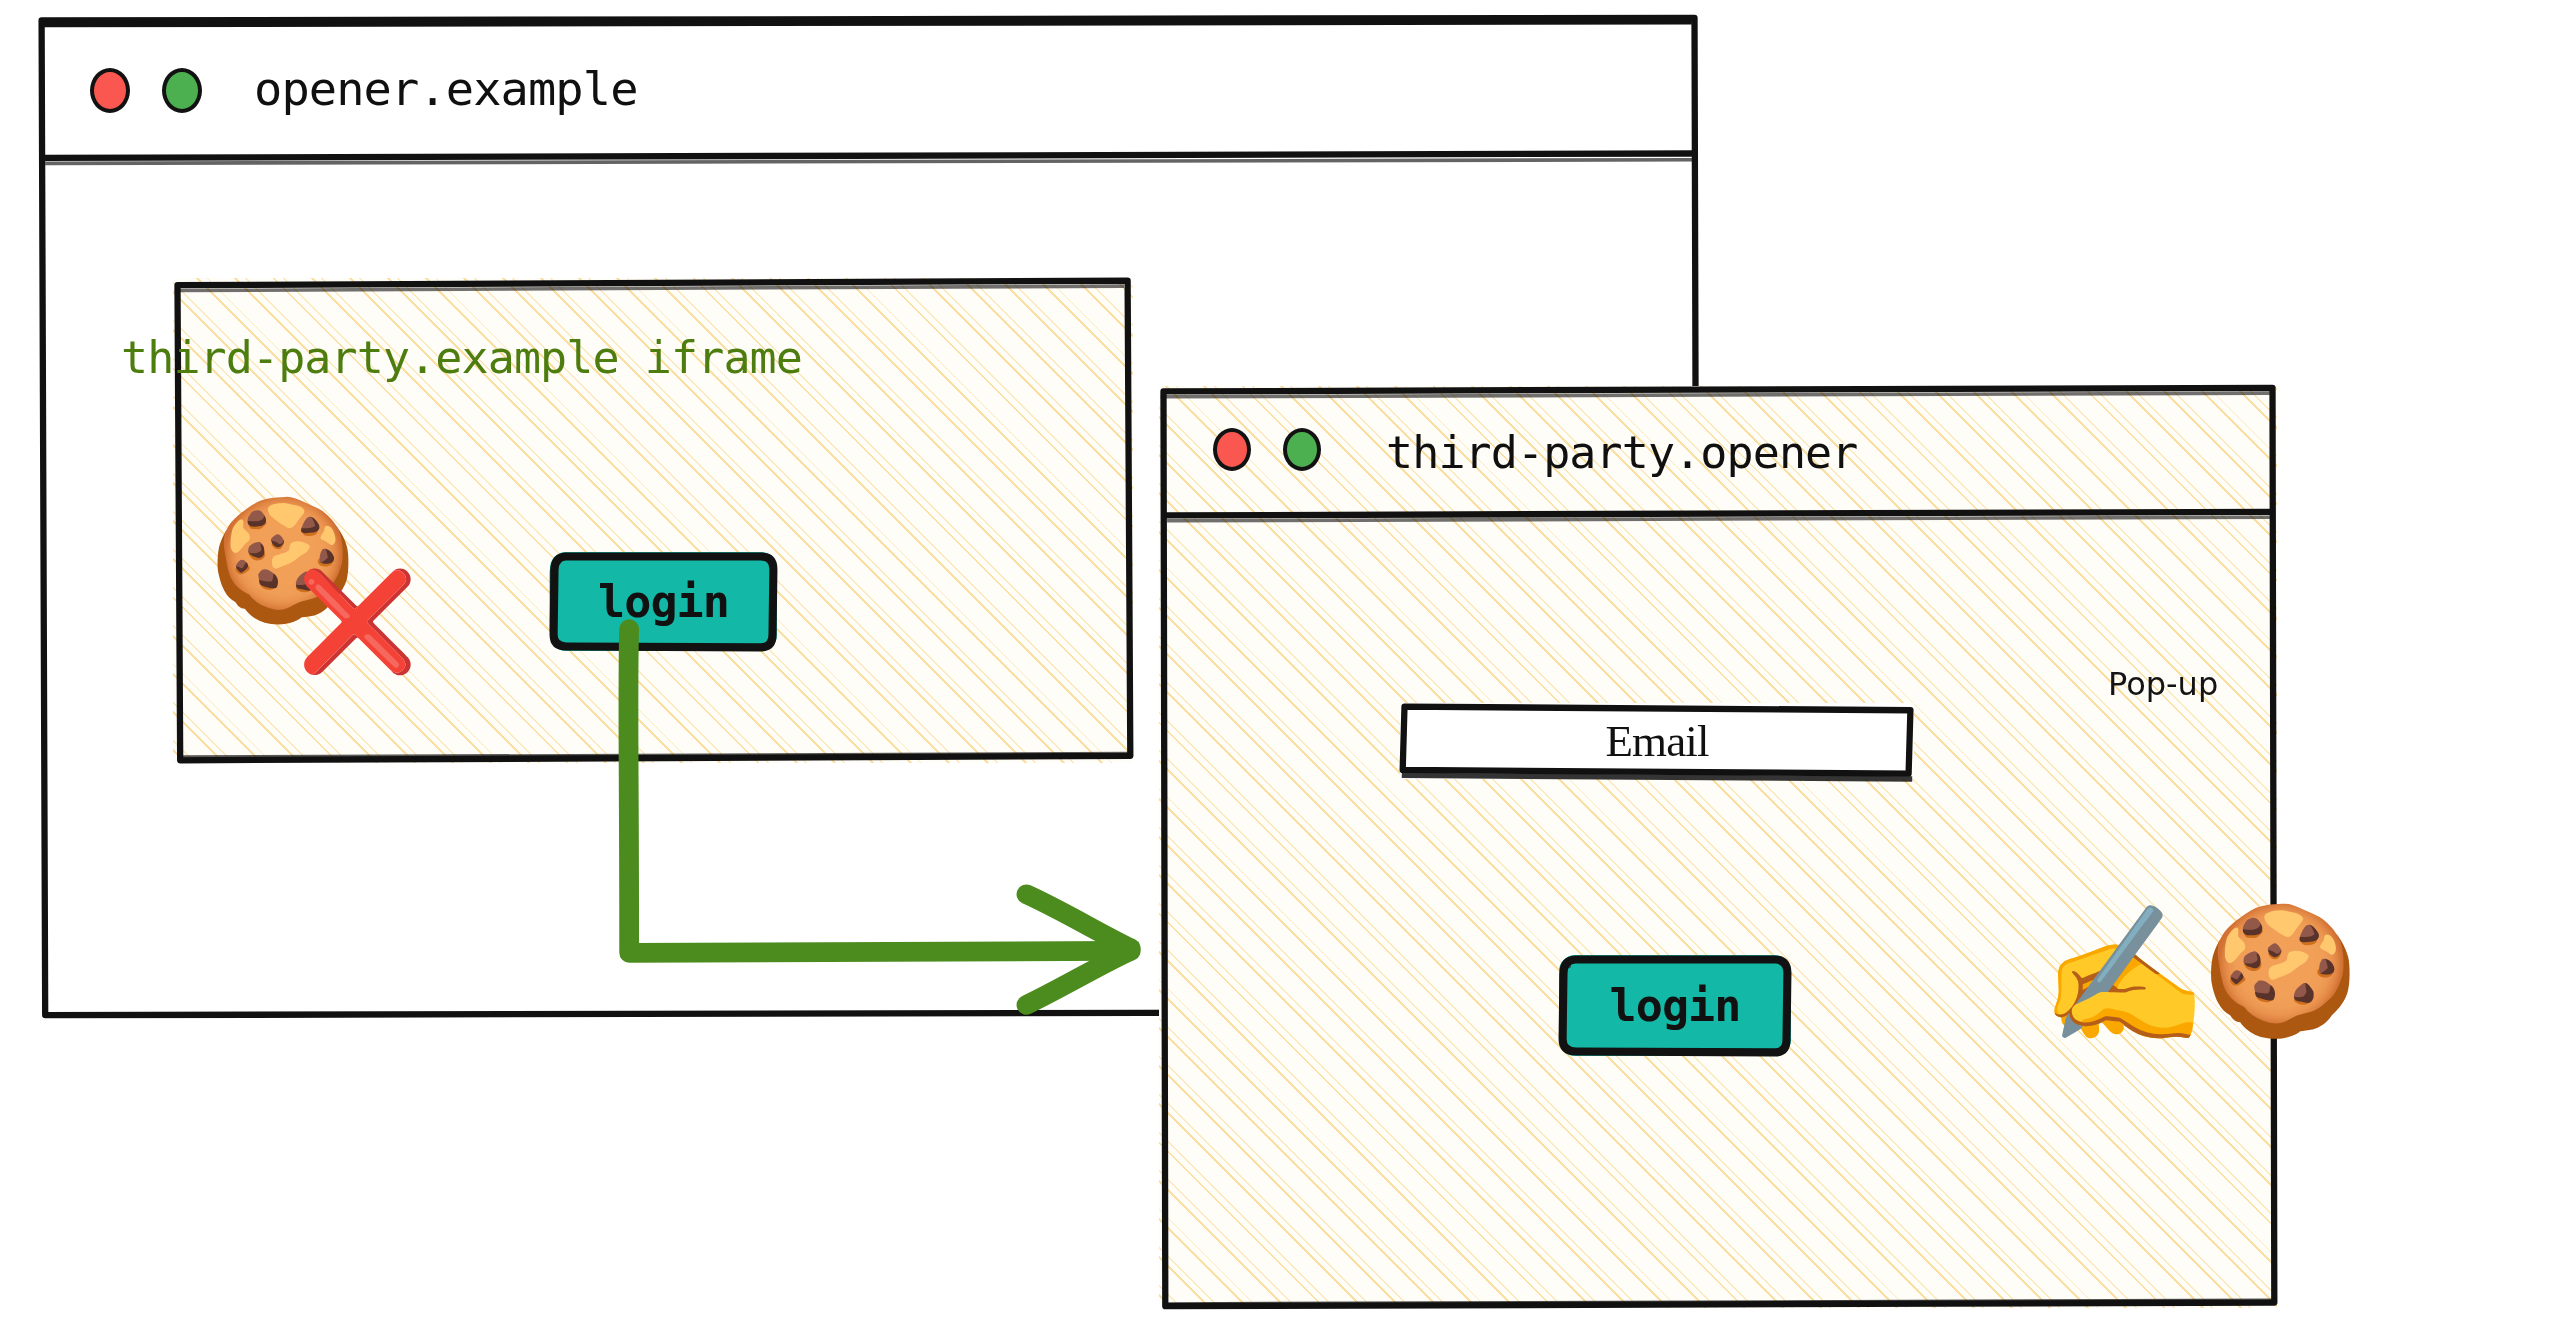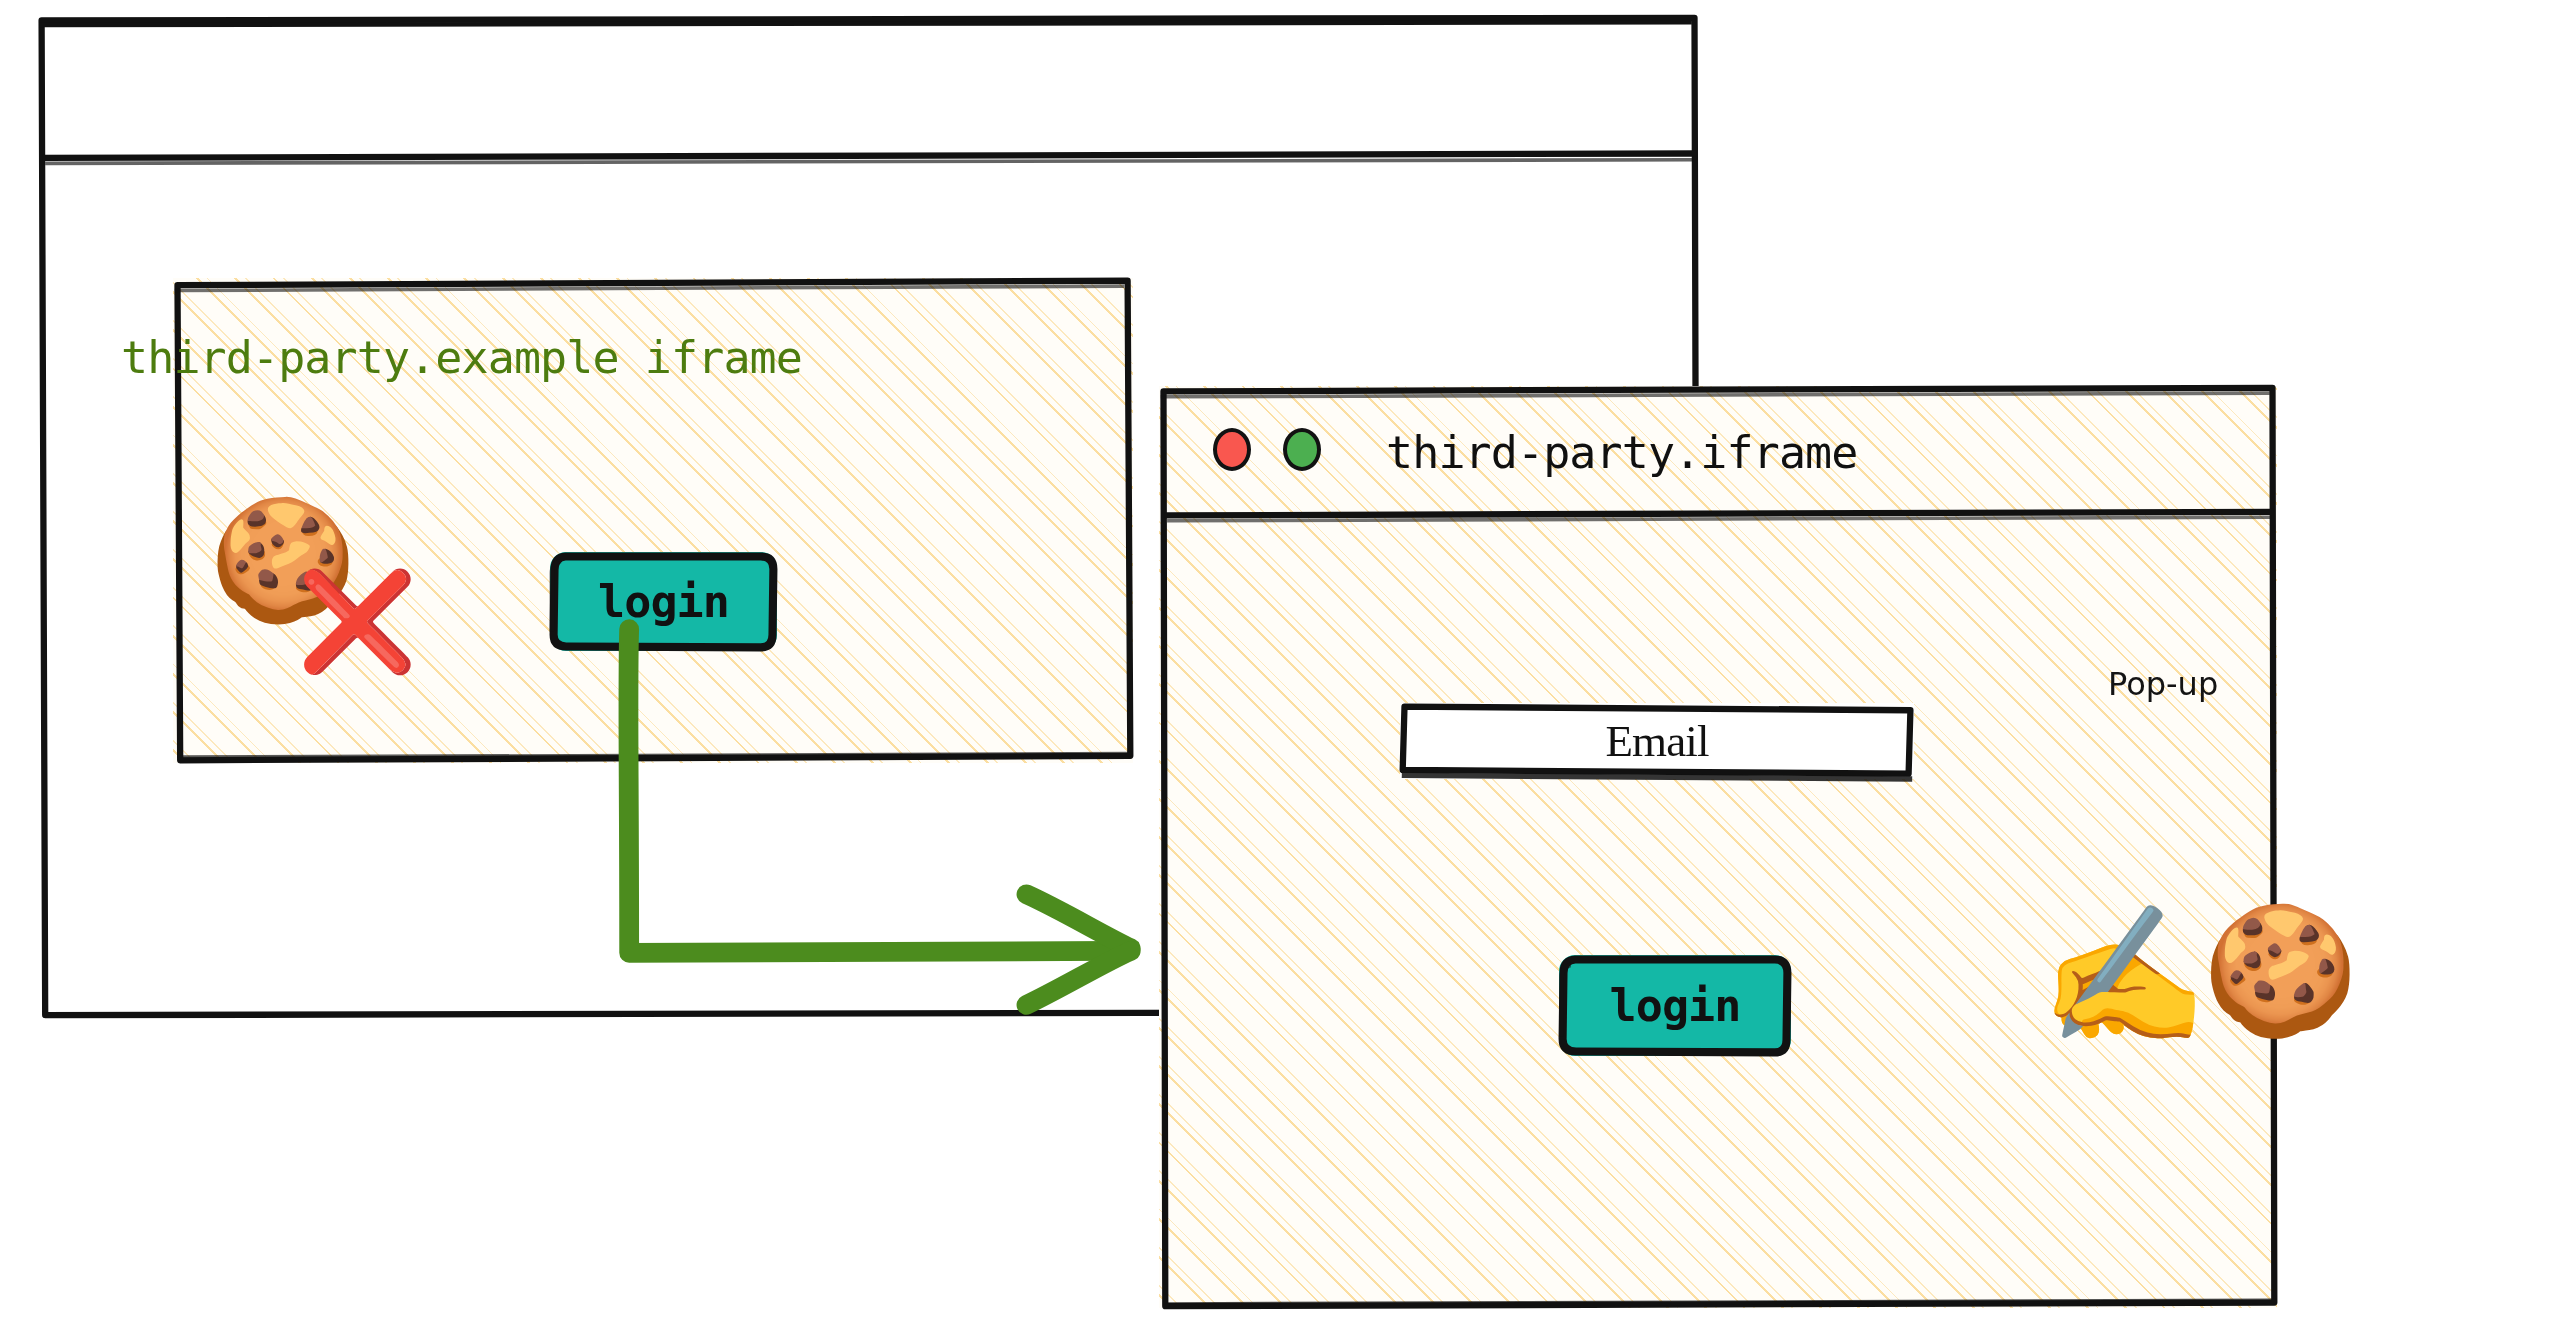--- a/index.html
+++ b/index.html
@@ -210,20 +210,25 @@
 
   <div id="opener-window">
 
     <svg class="sketch-svg" viewBox="0 0 1848 1114" preserveAspectRatio="none">
       <path d="M4,5 L1843,2 L1846,1108 L8,1112 Z" fill="none" stroke="#111111" stroke-width="7" stroke-linejoin="round"></path>
       <path d="M2,10 L1840,7" fill="none" stroke="#111111" stroke-width="5"></path>
       <path d="M5,158 L1845,153" fill="none" stroke="#111111" stroke-width="7"></path>
       <path d="M8,164 L1842,160" fill="none" stroke="#111111" stroke-width="4" opacity="0.65"></path>
     </svg>
 
+    <div id="opener-titlebar">
+      <div class="traffic-dot dot-red" style="left:52px; top:52px; width:40px; height:45px;"></div>
+      <div class="traffic-dot dot-green" style="left:124px; top:52px; width:40px; height:45px;"></div>
+      <div id="opener-title-text">opener.example</div>
+    </div>
 
     <div id="iframe-box" class="hatch">
       <svg class="sketch-svg" viewBox="0 0 1068 540" preserveAspectRatio="none">
         <path d="M5,8 L1062,3 L1065,532 L8,537 Z" fill="none" stroke="#111111" stroke-width="7" stroke-linejoin="round"></path>
         <path d="M2,14 L1058,9" fill="none" stroke="#111111" stroke-width="4" opacity="0.6"></path>
         <path d="M10,534 L1066,530" fill="none" stroke="#111111" stroke-width="5" opacity="0.7"></path>
       </svg>
     </div>
 
     <div id="iframe-label">third-party.example iframe</div>
@@ -255,21 +260,21 @@
       <path d="M5,6 L1239,2 L1241,1020 L7,1024 Z" fill="none" stroke="#111111" stroke-width="7" stroke-linejoin="round"></path>
       <path d="M2,12 L1236,8" fill="none" stroke="#111111" stroke-width="4" opacity="0.6"></path>
       <path d="M6,144 L1240,140" fill="none" stroke="#111111" stroke-width="7"></path>
       <path d="M9,150 L1238,146" fill="none" stroke="#111111" stroke-width="4" opacity="0.6"></path>
       <path d="M10,1022 L1243,1018" fill="none" stroke="#111111" stroke-width="5" opacity="0.75"></path>
     </svg>
 
     <div id="popup-titlebar">
       <div class="traffic-dot dot-red" style="left:54px; top:42px; width:38px; height:43px;"></div>
       <div class="traffic-dot dot-green" style="left:124px; top:42px; width:38px; height:43px;"></div>
-      <div id="popup-title-text">third-party.iframe</div>
+      <div id="popup-title-text">third-party.opener</div>
     </div>
   </div>
 
   <div id="email-field" class="field-box">
     <svg class="sketch-svg" viewBox="0 0 572 84" preserveAspectRatio="none">
       <path d="M5,4 L568,8 L566,78 L3,74 Z" fill="none" stroke="#111111" stroke-width="7" stroke-linejoin="round"></path>
       <path d="M2,80 L570,84" fill="none" stroke="#111111" stroke-width="6" opacity="0.85"></path>
     </svg>
     <span class="field-label">Email</span>
   </div>

